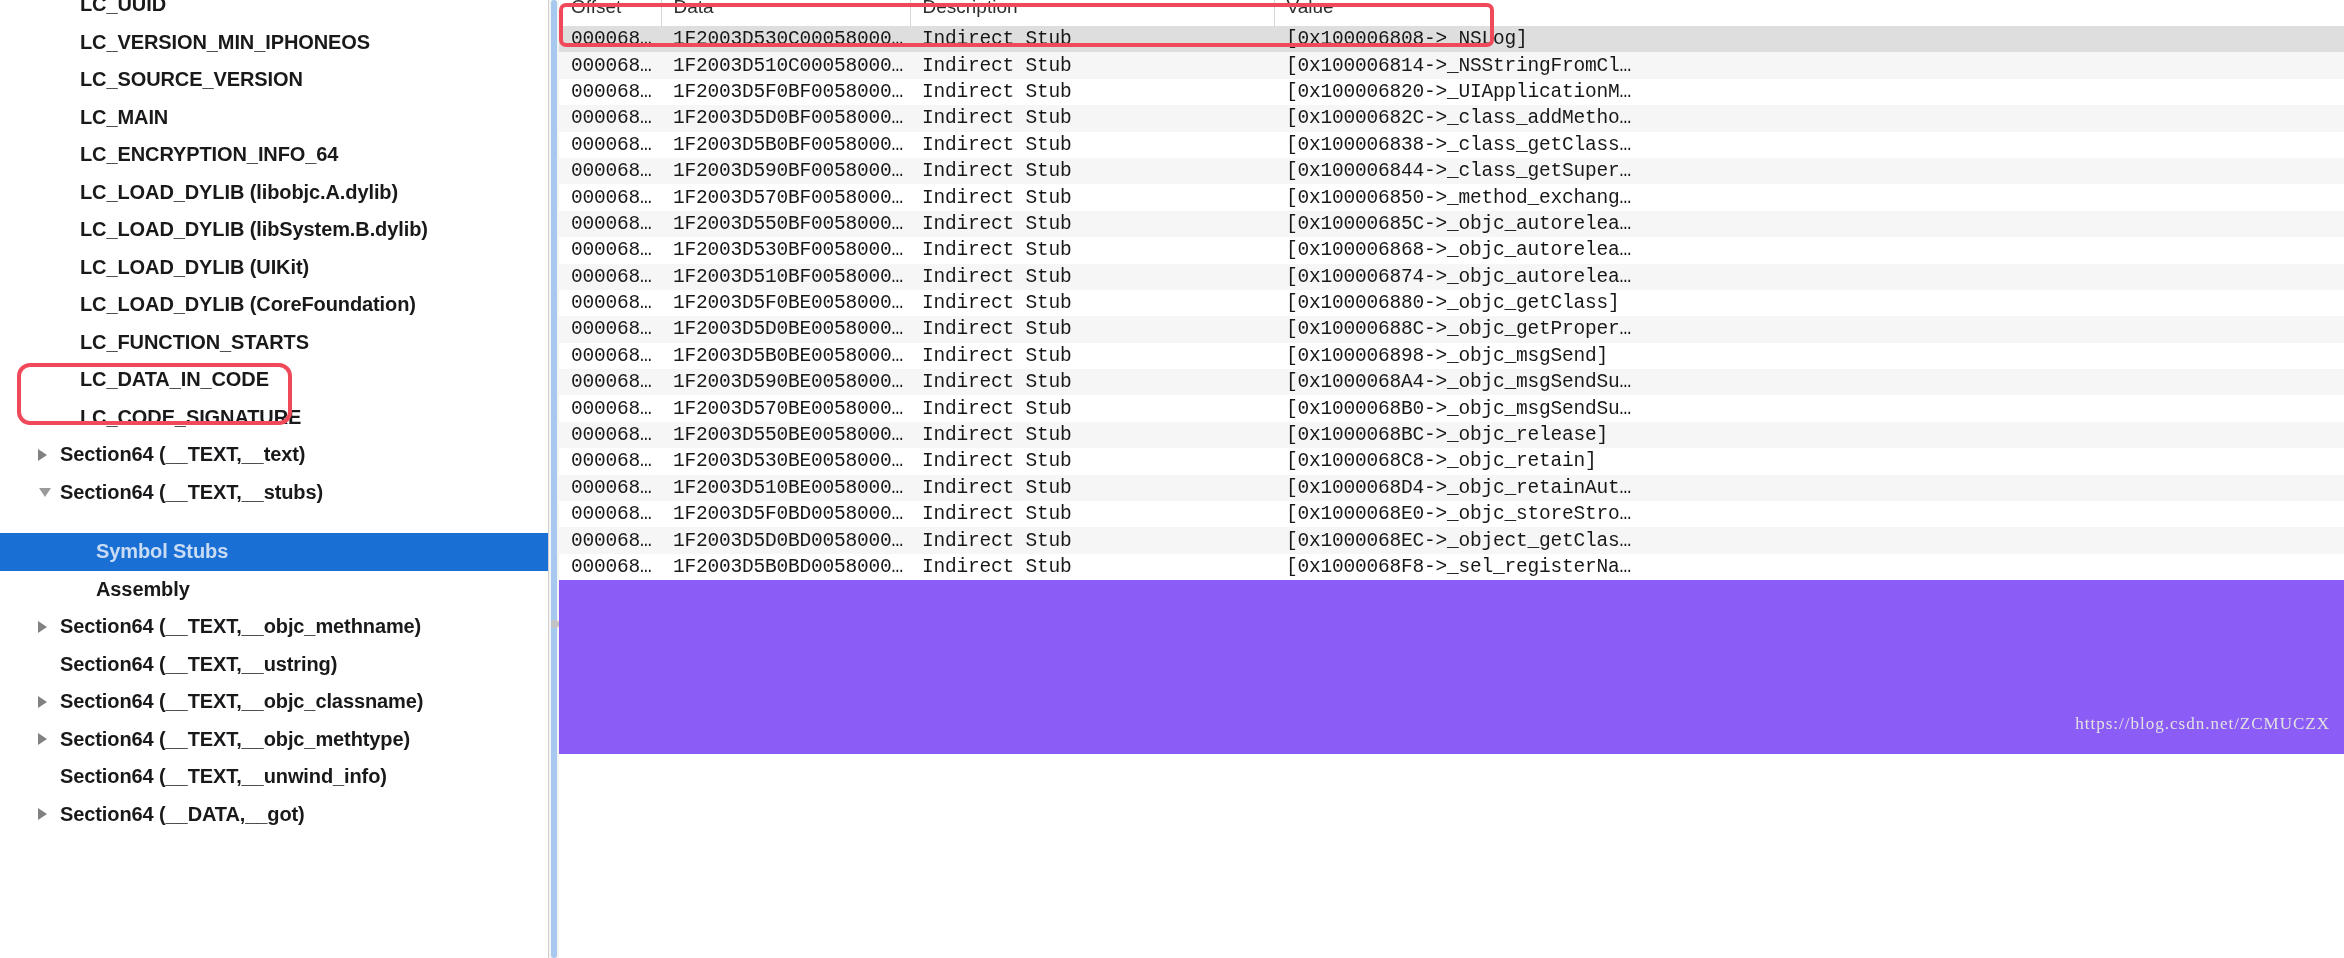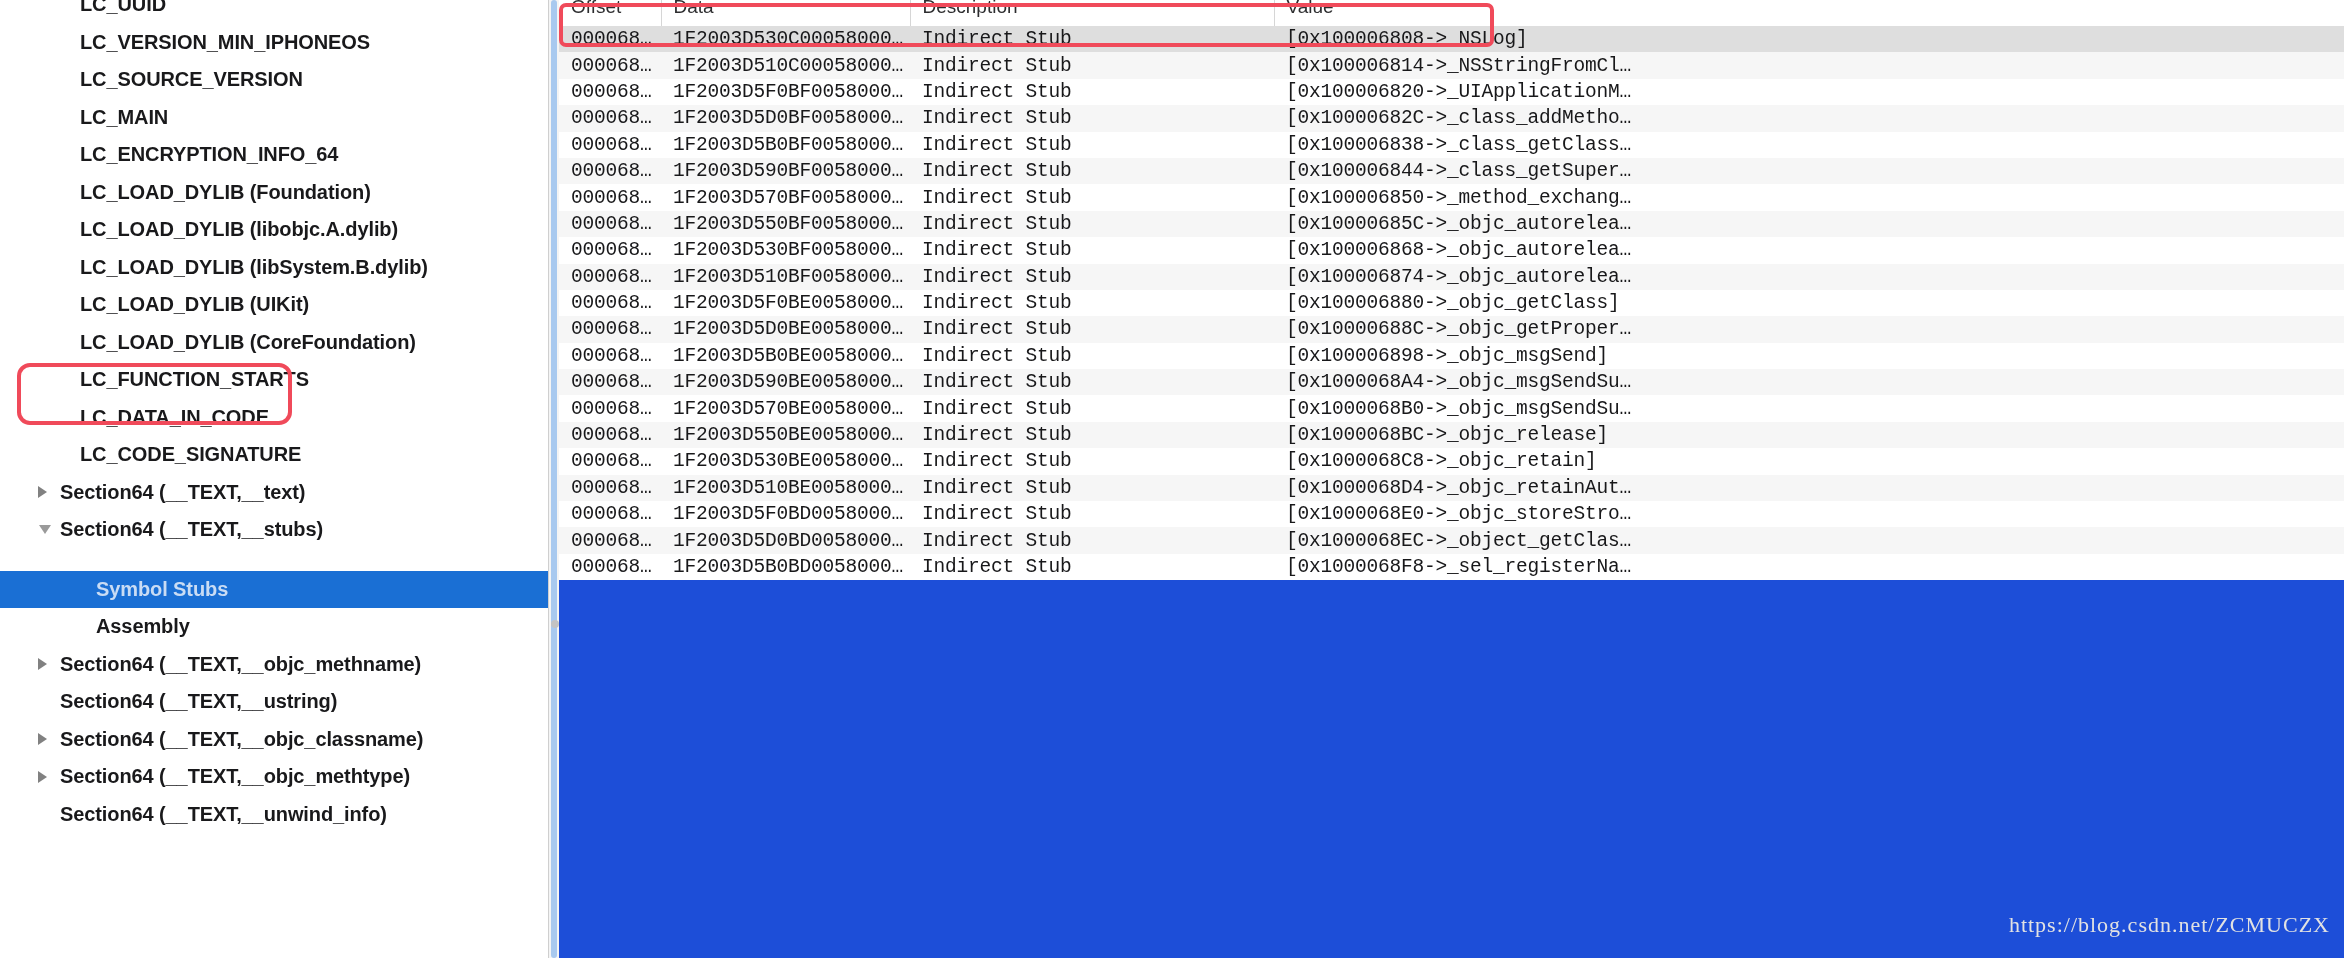--- a/index.html
+++ b/index.html
@@ -130,23 +130,23 @@
     top: 620px;
     width: 8px;
     height: 8px;
     border-radius: 50%;
     background: #c3c3c3;
   }
 
   
   .tablepane {
     flex: 1 1 auto;
-    height: 958px;
-    position: relative;
-    background: #1d4ed8;
+    height: 754px;
+    position: relative;
+    background: #8b5cf6;
     overflow: hidden;
   }
   table.hexlist {
     border-collapse: collapse;
     width: 100%;
     table-layout: fixed;
     position: relative;
     top: -12px;
   }
   table.hexlist col.c-offset { width: 102px; }
@@ -206,21 +206,21 @@
     pointer-events: none;
     z-index: 14;
   }
 
   
   .watermark {
     position: absolute;
     right: 14px;
     bottom: 20px;
     font-family: "Liberation Serif", serif;
-    font-size: 22px;
+    font-size: 17px;
     color: #e2e2e2;
     letter-spacing: 1px;
     user-select: none;
     z-index: 5;
   }
 </style>
 </head>
 <body>
 
 <div id="app">
@@ -239,24 +239,20 @@
           <span class="twisty"></span>
           <span class="tree-label">LC_SOURCE_VERSION</span>
         </div>
         <div class="tree-row lvl-1">
           <span class="twisty"></span>
           <span class="tree-label">LC_MAIN</span>
         </div>
         <div class="tree-row lvl-1">
           <span class="twisty"></span>
           <span class="tree-label">LC_ENCRYPTION_INFO_64</span>
-        </div>
-        <div class="tree-row lvl-1">
-          <span class="twisty"></span>
-          <span class="tree-label">LC_LOAD_DYLIB (Foundation)</span>
         </div>
         <div class="tree-row lvl-1">
           <span class="twisty"></span>
           <span class="tree-label">LC_LOAD_DYLIB (libobjc.A.dylib)</span>
         </div>
         <div class="tree-row lvl-1">
           <span class="twisty"></span>
           <span class="tree-label">LC_LOAD_DYLIB (libSystem.B.dylib)</span>
         </div>
         <div class="tree-row lvl-1">

